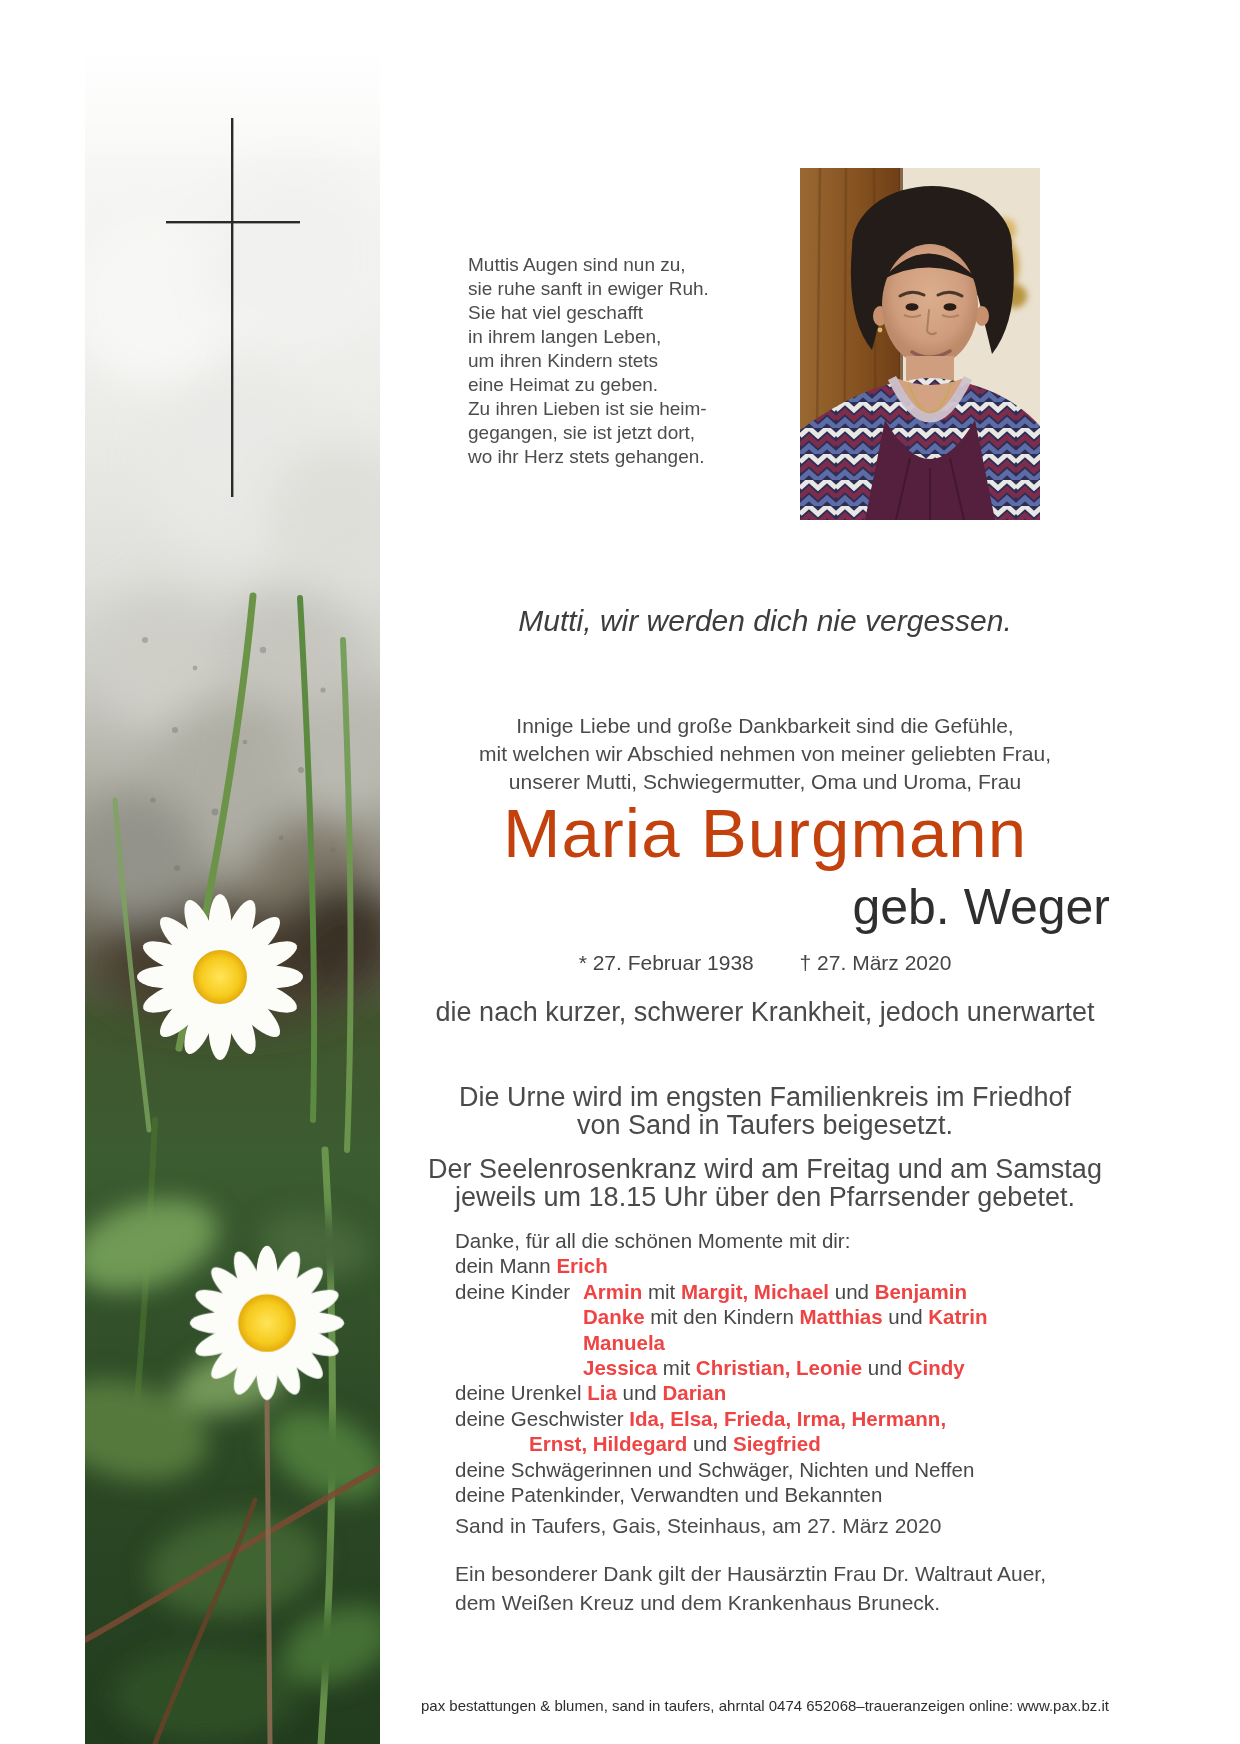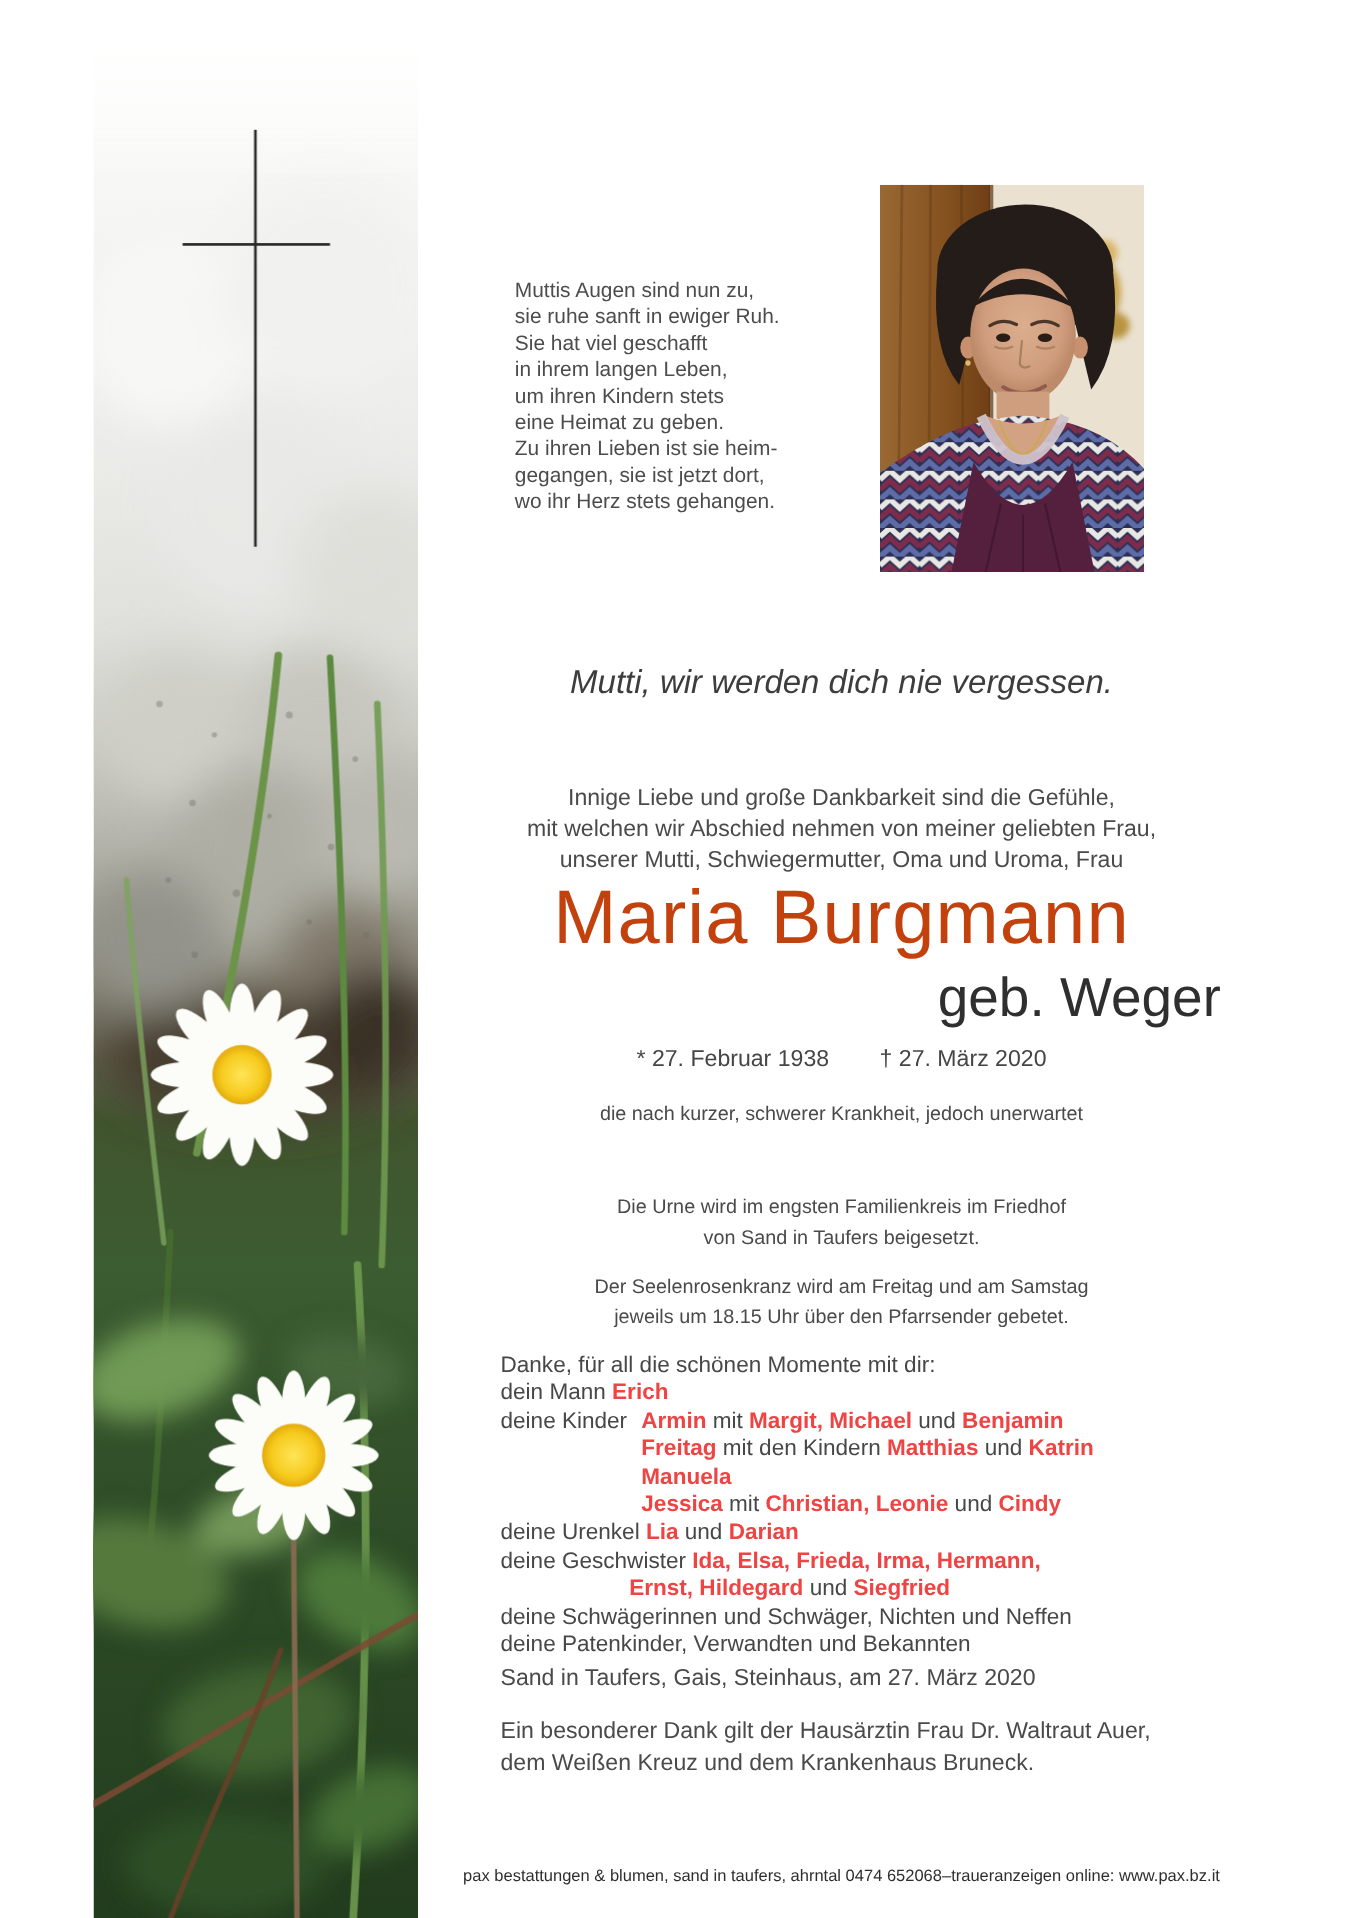--- a/index.html
+++ b/index.html
@@ -11,26 +11,26 @@
   .portrait{left:800px;top:168px;width:240px;height:352px}
   .poem{left:468px;top:253px;font-size:19px;line-height:24px;color:#4c4c4c}
   .motto{left:420px;top:604px;width:690px;text-align:center;font-style:italic;
          font-size:30px;color:#3d3d3d}
   .intro{left:420px;top:712px;width:690px;text-align:center;font-size:21px;line-height:28px}
   .name{left:420px;top:796px;width:690px;text-align:center;font-size:69px;line-height:76px;
         color:#c2410c;letter-spacing:1px}
   .maiden{left:420px;top:878px;width:690px;text-align:right;font-size:50px;line-height:58px;color:#2f2f2f}
   .dates{left:420px;top:951px;width:690px;text-align:center;font-size:21px;color:#454545}
   .dates span{margin:0 20px}
-  .para{left:420px;width:690px;text-align:center;font-size:18px;line-height:28px}
+  .para{left:420px;width:690px;text-align:center;font-size:27px;line-height:28px}
   .p1{top:998px}.p2{top:1083px}.p3{top:1155px}
   .family{left:455px;top:1228px;font-size:20.5px;line-height:25.4px;color:#474747}
   .fam-line b{color:#ef4444}
   .ind1{margin-left:128px}
-  .ind2{margin-left:117px}
+  .ind2{margin-left:74px}
   .dateline{left:455px;top:1514px;font-size:21px}
   .thanks{left:455px;top:1560px;font-size:21px;line-height:28.5px}
   .footer{left:420px;top:1697px;width:690px;text-align:center;font-size:15px;color:#2e2e2e}
 </style>
 </head>
 <body>
 
 <div class="page">
 
   <svg class="abs strip" viewBox="0 0 295 1744" aria-hidden="true">
@@ -287,21 +287,21 @@
 
   <div class="abs para p3">
       <div>Der Seelenrosenkranz wird am Freitag und am Samstag</div>
       <div>jeweils um 18.15 Uhr über den Pfarrsender gebetet.</div>
     </div>
 
   <div class="abs family">
       <div class="fam-line ind0"><span>Danke, für all die schönen Momente mit dir:</span></div>
       <div class="fam-line ind0"><span>dein Mann </span><b>Erich</b></div>
       <div class="fam-line ind0"><span style="display: inline-block; width: 128px;">deine Kinder</span><b>Armin</b><span> mit </span><b>Margit, Michael</b><span> und </span><b>Benjamin</b></div>
-      <div class="fam-line ind1"><b>Freitag</b><span> mit den Kindern </span><b>Matthias</b><span> und </span><b>Katrin</b></div>
+      <div class="fam-line ind1"><b>Danke</b><span> mit den Kindern </span><b>Matthias</b><span> und </span><b>Katrin</b></div>
       <div class="fam-line ind1"><b>Manuela</b></div>
       <div class="fam-line ind1"><b>Jessica</b><span> mit </span><b>Christian, Leonie</b><span> und </span><b>Cindy</b></div>
       <div class="fam-line ind0"><span>deine Urenkel </span><b>Lia</b><span> und </span><b>Darian</b></div>
       <div class="fam-line ind0"><span>deine Geschwister </span><b>Ida, Elsa, Frieda, Irma, Hermann,</b></div>
       <div class="fam-line ind2"><b>Ernst, Hildegard</b><span> und </span><b>Siegfried</b></div>
       <div class="fam-line ind0"><span>deine Schwägerinnen und Schwäger, Nichten und Neffen</span></div>
       <div class="fam-line ind0"><span>deine Patenkinder, Verwandten und Bekannten</span></div>
     </div>
 
   <div class="abs dateline">Sand in Taufers, Gais, Steinhaus, am 27. März 2020</div>

